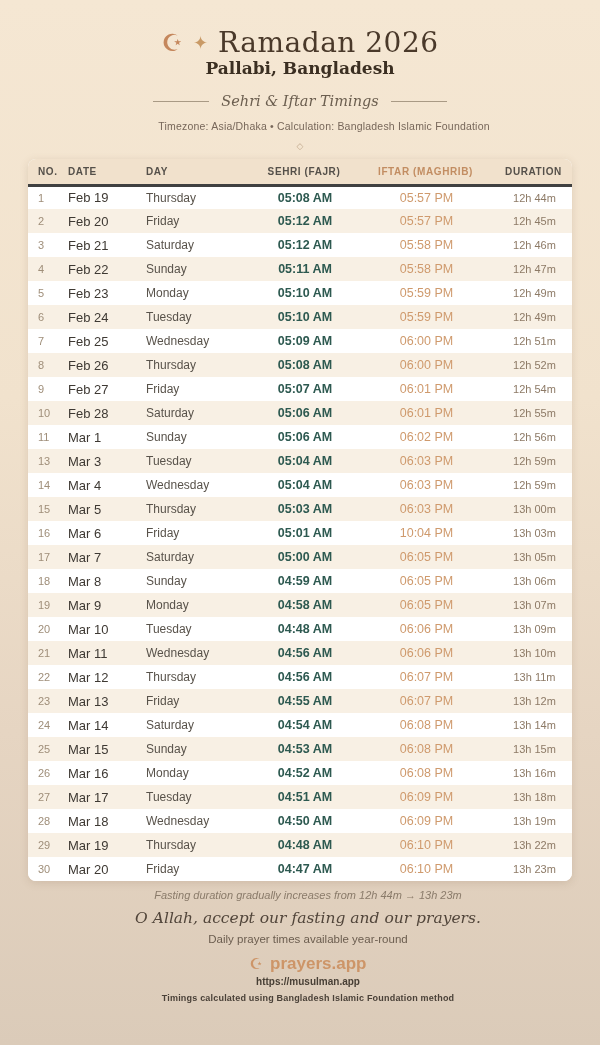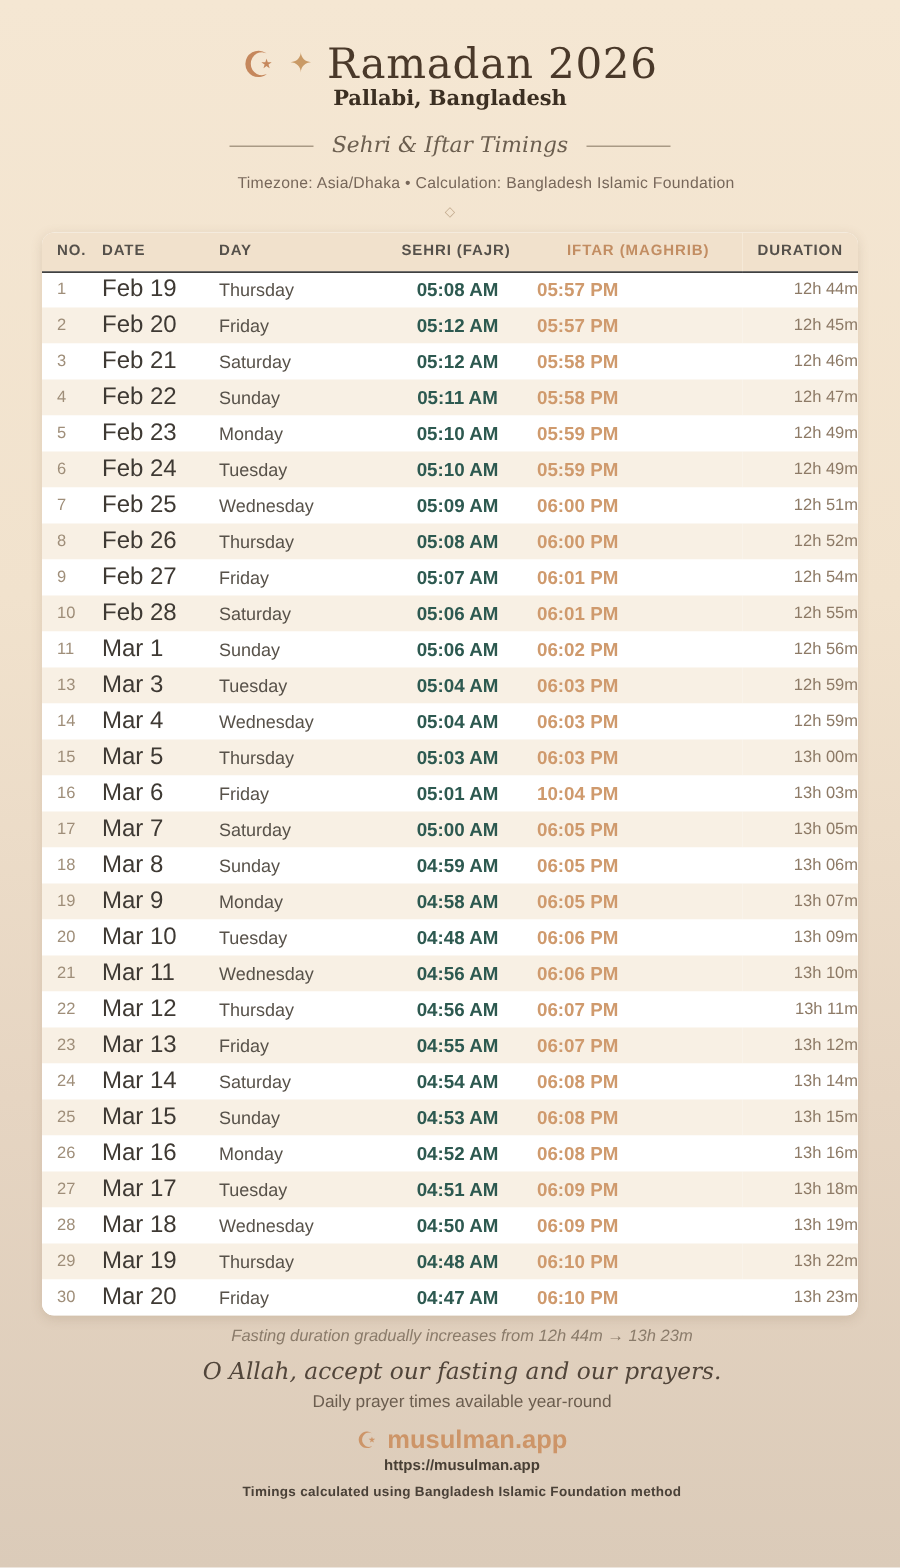--- a/index.html
+++ b/index.html
@@ -17,21 +17,21 @@
     color: #4d3b2b;
   }
   .crescent { color: #c5875c; font-size: 24px; line-height: 1; font-family: "DejaVu Sans", sans-serif; }
   .sparkle { color: #c99a66; font-size: 18px; line-height: 1; font-family: "DejaVu Sans", sans-serif; }
   .title {
     font-family: "DejaVu Serif", "Liberation Serif", serif;
     font-size: 28px; font-weight: 400; color: #4a392a; letter-spacing: 0.5px;
   }
   .location {
     font-family: "DejaVu Serif", "Liberation Serif", serif;
-    font-size: 14px; font-weight: 700; color: #3b2f22; margin-top: -1px;
+    font-size: 17px; font-weight: 700; color: #3b2f22; margin-top: -1px;
   }
   .subtitle-row {
     display: flex; align-items: center; justify-content: center; gap: 12px;
     margin-top: 15px;
   }
   .subtitle-row .line { width: 56px; height: 1px; background: #a99a85; }
   .subtitle {
     font-family: "DejaVu Serif", "Liberation Serif", serif;
     font-style: italic; font-size: 14.5px; color: #6b5e4f;
   }
@@ -43,36 +43,36 @@
     background: #ffffff; border-radius: 8px; overflow: hidden;
     box-shadow: 0 2px 8px rgba(120, 95, 65, 0.18);
   }
   table { width: 100%; border-collapse: collapse; table-layout: fixed; }
   col.c-no { width: 38px; } col.c-date { width: 78px; } col.c-day { width: 108px; }
   col.c-sehri { width: 104px; } col.c-iftar { width: 139px; } col.c-dur { width: 77px; }
   thead th {
     background: #f1e1cc; height: 26px;
     font-size: 10px; font-weight: 700; letter-spacing: 0.6px;
     color: #55504a; text-align: left; padding-left: 2px;
-    border-bottom: 1px solid #404040;
+    border-bottom: 3px solid #404040;
     margin-top: 15px;
   }
   thead th.th-no { padding-left: 10px; }
   thead th.center { text-align: center; padding-left: 0; }
   thead th.th-iftar { color: #c28d62; }
   tbody tr { height: 24px; }
   tbody tr:nth-child(odd) { background: #ffffff; }
   tbody tr:nth-child(even) { background: #f8f0e4; }
   td { padding: 0 0 0 2px; vertical-align: middle; }
   td.no { padding-left: 10px; font-size: 11px; color: #9f8e79; }
-  td.date { font-size: 16px; color: #3e3933; }
+  td.date { font-size: 13px; color: #3e3933; }
   td.day { font-size: 12px; color: #58524a; }
   td.sehri { text-align: center; font-size: 12.5px; font-weight: 700; color: #2d5950; }
-  td.iftar { font-size: 12.5px; font-weight: 700; color: #cf9a6d; }
-  td.dur { text-align: right; font-size: 11px; color: #8d7a66; }
+  td.iftar { text-align: center; font-size: 12.5px; font-weight: 400; color: #cf9a6d; }
+  td.dur { text-align: center; font-size: 11px; color: #8d7a66; }
 
   .footer { text-align: center; padding-left: 16px; }
   .duration-note { margin-top: 8px; font-style: italic; font-size: 11px; color: #8a7b6a; }
   .dua {
     margin-top: 8px; font-family: "DejaVu Serif", "Liberation Serif", serif;
     font-style: italic; font-size: 15.5px; color: #51453a;
   }
   .availability { margin-top: 6px; font-size: 11.5px; color: #6b5d4f; }
   .brand-row {
     margin-top: 9px; display: inline-flex; align-items: center; gap: 7px;
@@ -358,18 +358,18 @@
   </table>
 </div>
 
 <div class="footer">
   <div class="duration-note">Fasting duration gradually increases from 12h 44m → 13h 23m</div>
   <div class="dua">O Allah, accept our fasting and our prayers.</div>
   <div class="availability">Daily prayer times available year-round</div>
   <div>
     <span class="brand-row">
       <span class="brand-crescent">☪</span>
-      <span>musulman.app</span>
+      <span>prayers.app</span>
     </span>
   </div>
   <div class="url">https://musulman.app</div>
   <div class="method-note">Timings calculated using Bangladesh Islamic Foundation method</div>
 </div>
 
 </body></html>

